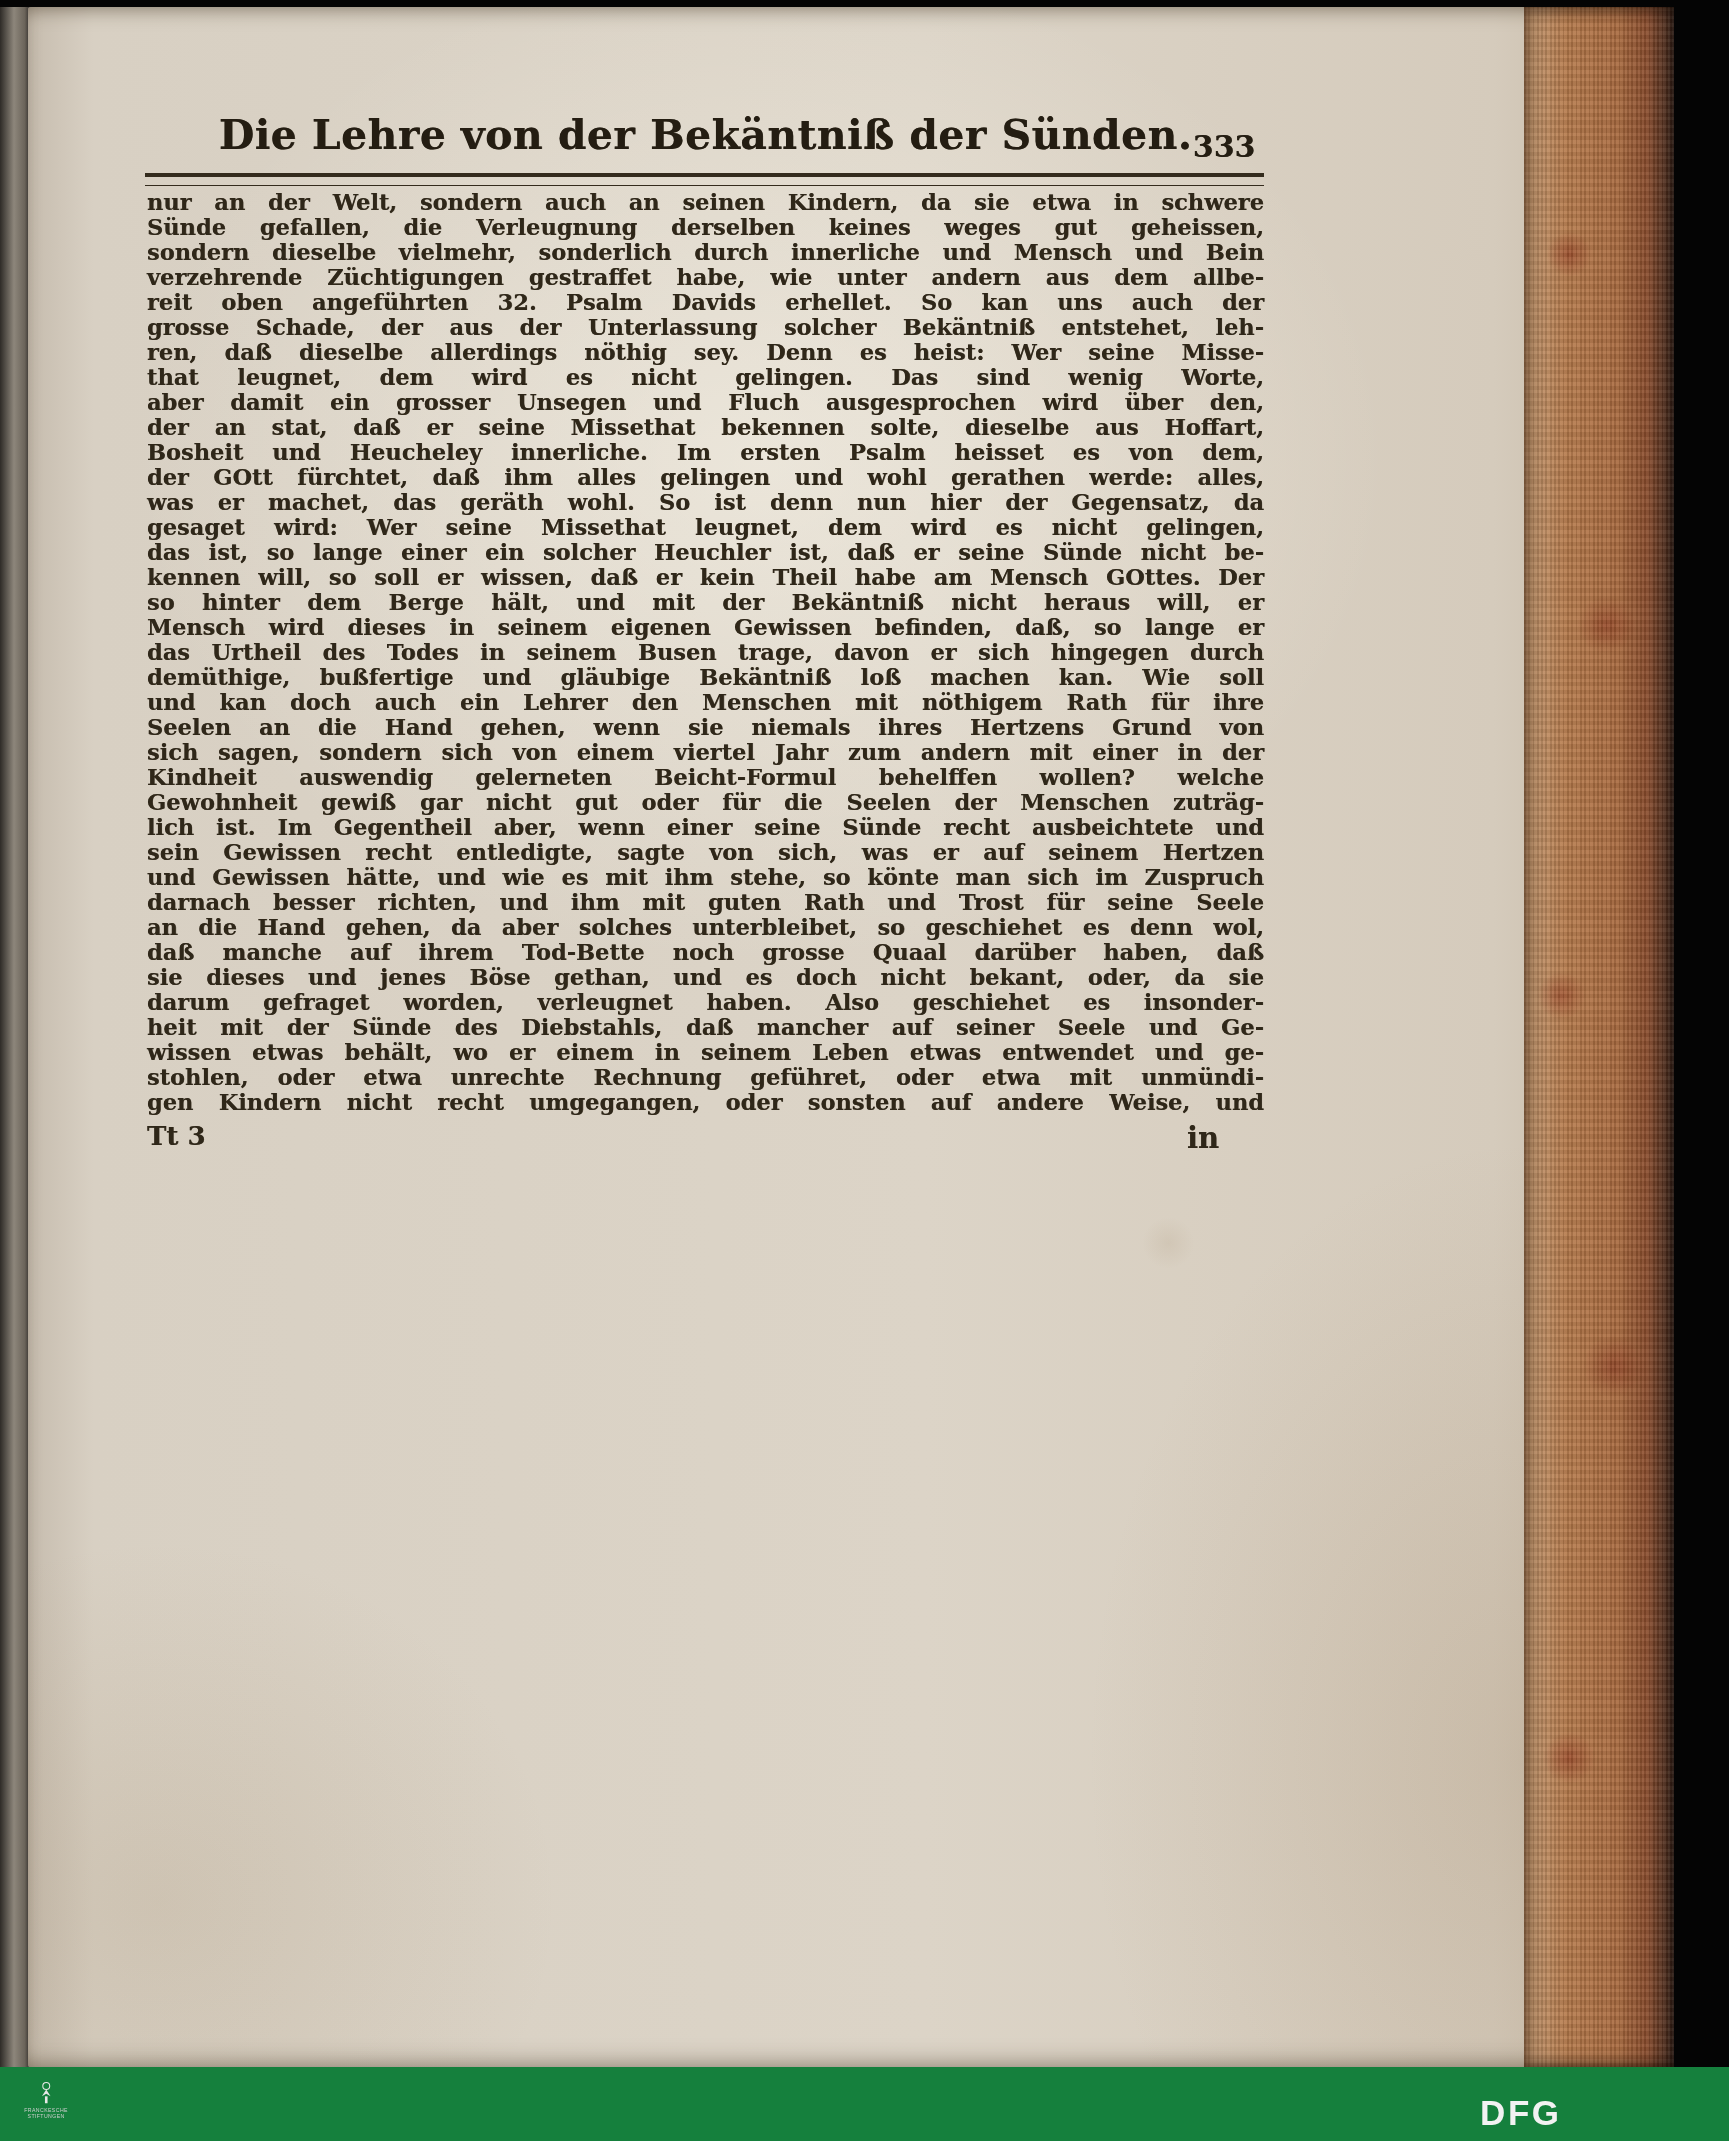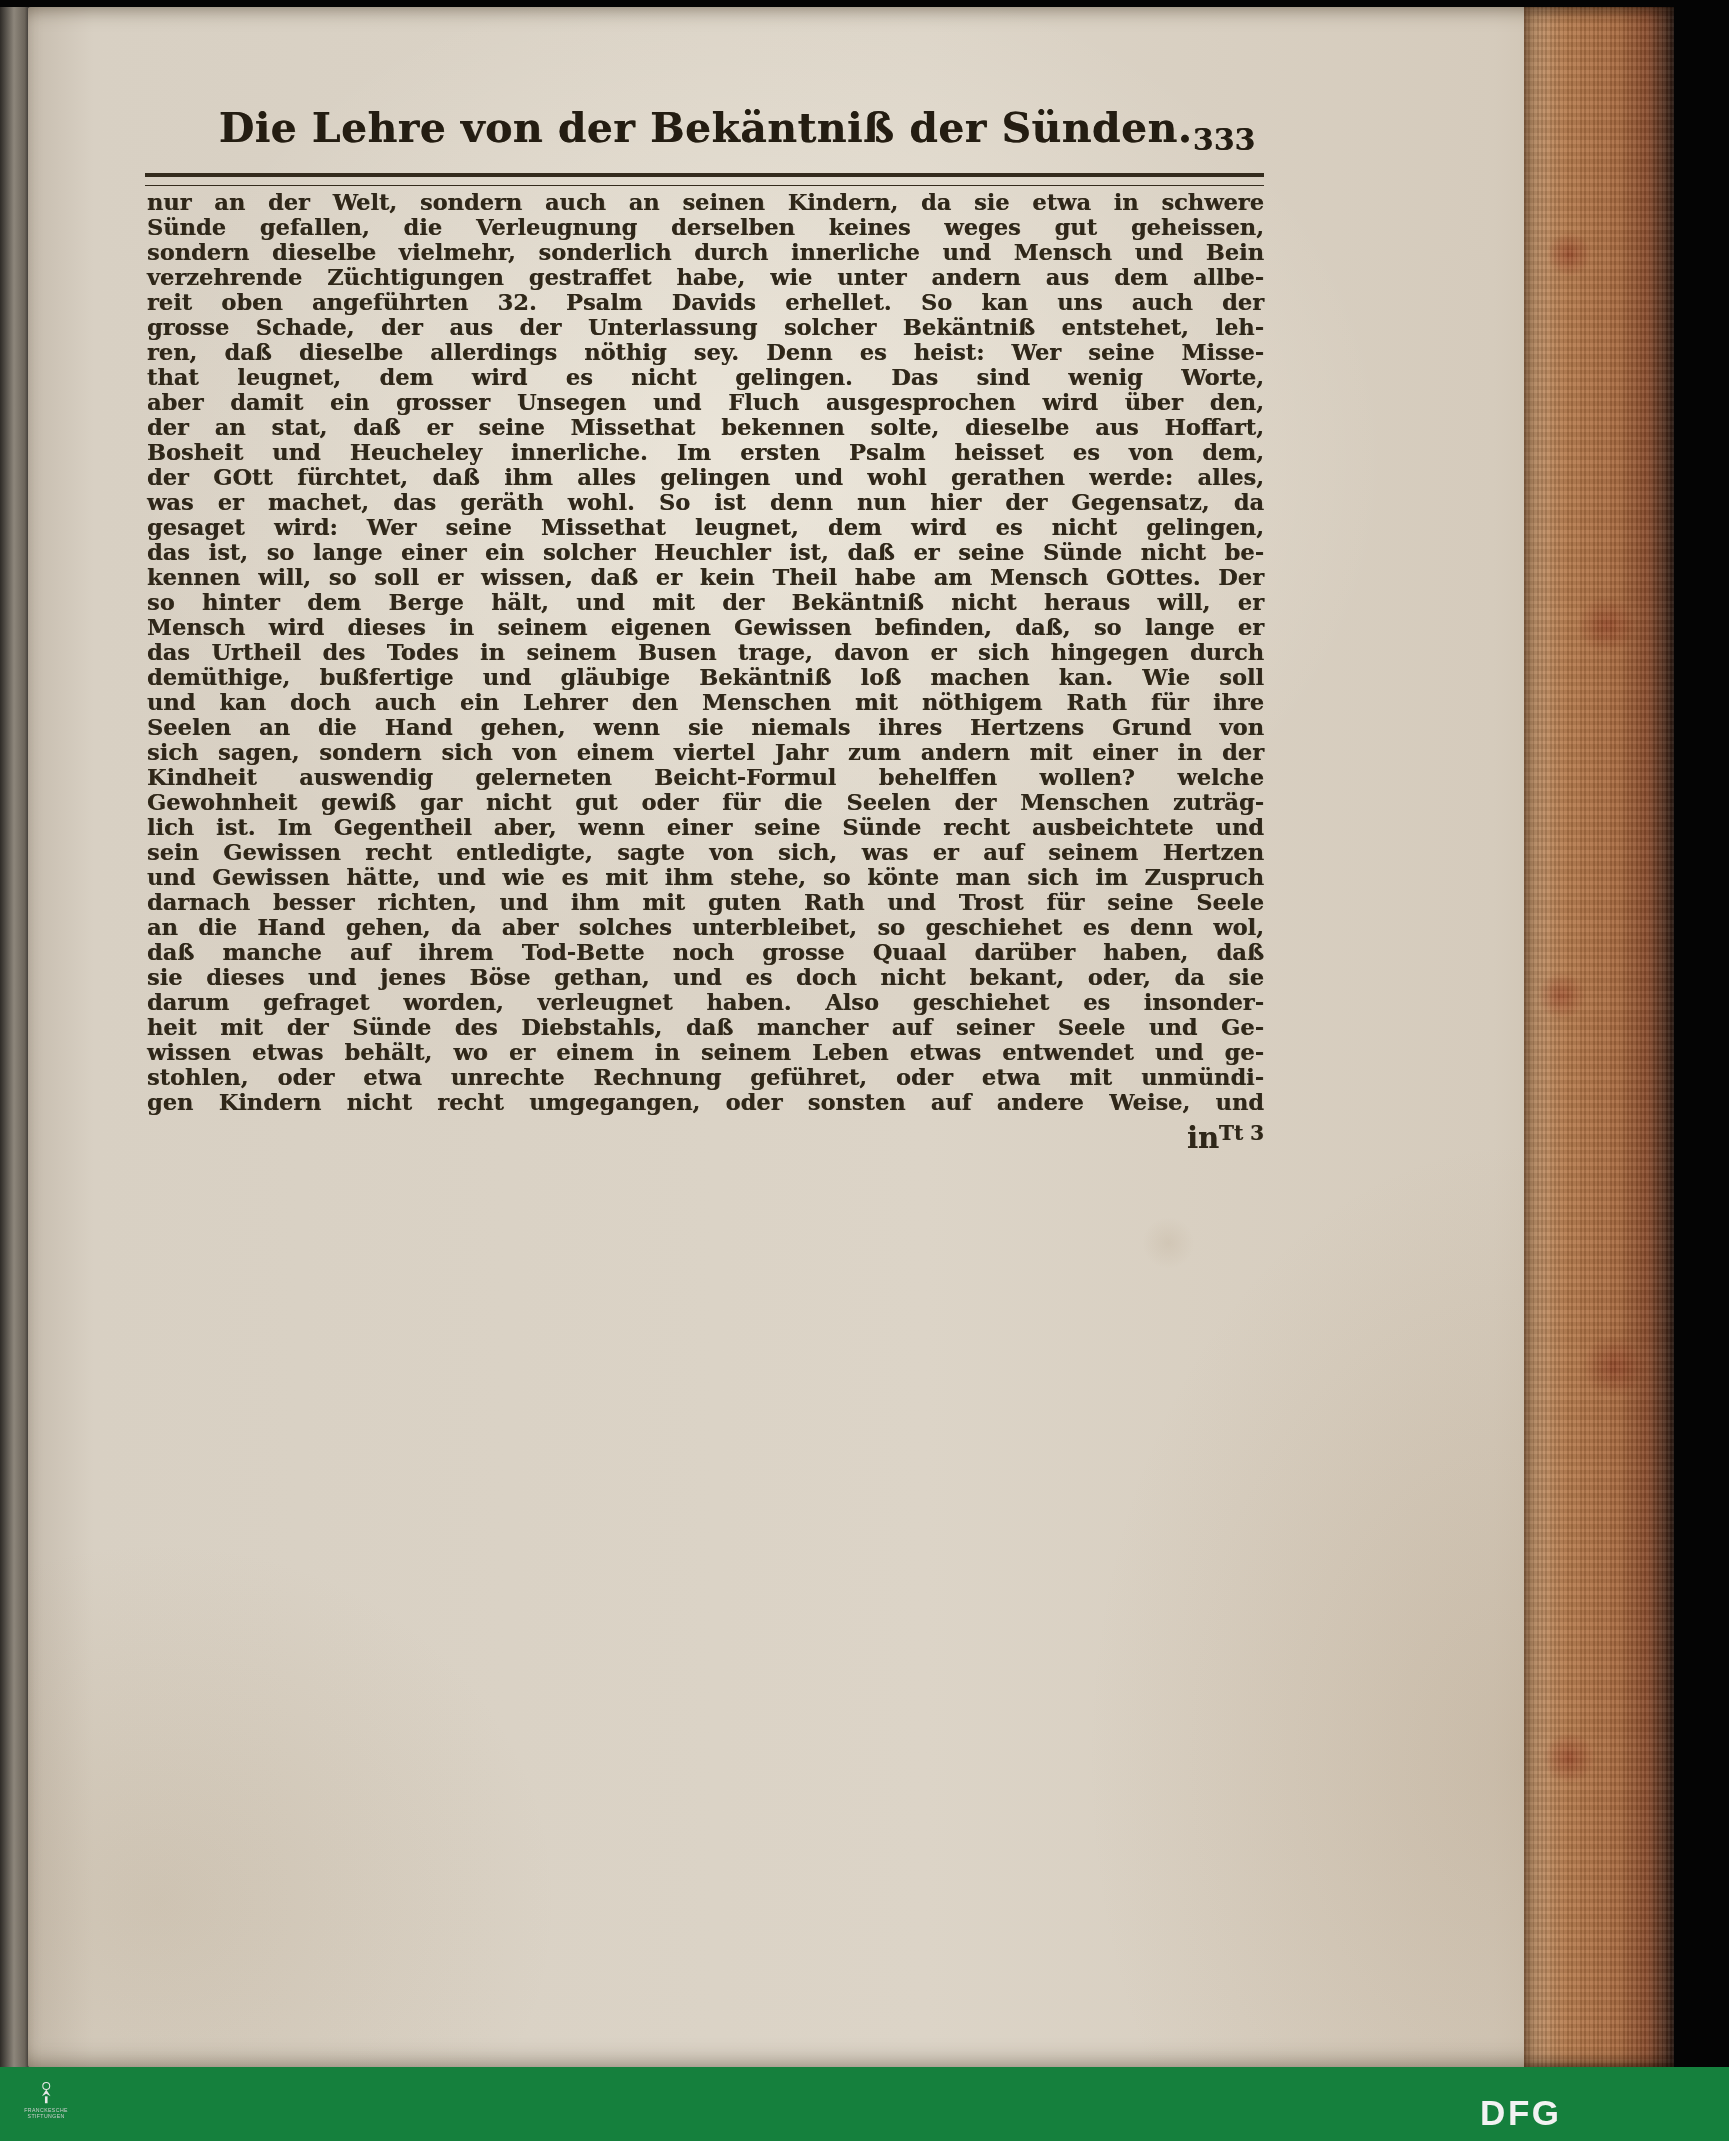--- a/index.html
+++ b/index.html
@@ -30,21 +30,21 @@
       repeating-linear-gradient(90deg, rgba(0,0,0,0.10) 0 1.7px, rgba(255,255,255,0.06) 1.7px 4.3px),
       radial-gradient(circle 22.5px at 30% 12%, rgba(140,48,24,0.55), rgba(140,48,24,0) 100%),
       radial-gradient(circle 29px at 55% 30%, rgba(130,42,20,0.5), rgba(130,42,20,0) 100%),
       radial-gradient(circle 24px at 25% 48%, rgba(140,48,24,0.5), rgba(140,48,24,0) 100%),
       radial-gradient(circle 31px at 60% 66%, rgba(125,40,20,0.5), rgba(125,40,20,0) 100%),
       radial-gradient(circle 26px at 30% 85%, rgba(140,48,24,0.55), rgba(140,48,24,0) 100%),
       linear-gradient(90deg,#caa078 0%,#b5794a 28%,#a96a3e 62%,#8a4c2c 82%,#5a3320 92%,#2e1c14 100%);
     box-shadow:inset 12px 0 17.3px -7px rgba(70,35,12,0.6), inset 0 10.4px 15.6px -8.6px rgba(0,0,0,0.6), inset 0 -10.4px 15.6px -8.6px rgba(0,0,0,0.6);
   }
   .header{
-    position:absolute;left:147px;top:104px;width:1117px;height:55px;
+    position:absolute;left:147px;top:111px;width:1117px;height:55px;
     display:flex;align-items:baseline;
     color:#241d12;
   }
   .header-title{
     margin:0 auto;font-size:41px;font-weight:bold;letter-spacing:0.4px;
     text-shadow:0.3px 0.3px 0.5px rgba(36,29,18,0.75);
   }
   .header-pagenum{
     position:absolute;right:8.6px;bottom:1.7px;font-size:30px;font-weight:bold;
     text-shadow:0.3px 0.3px 0.5px rgba(36,29,18,0.7);
@@ -62,21 +62,21 @@
     font-size:22.5px;font-weight:bold;line-height:25px;height:25px;
     white-space:nowrap;overflow:visible;
     text-align:justify;text-align-last:justify;
     text-shadow:0.3px 0.3px 0.4px rgba(47,39,25,0.65);
   }
   .sig-row{
     position:absolute;left:147px;top:1121px;width:1117px;height:29px;
     color:#2f2719;font-weight:bold;
   }
   .signature{
-    position:absolute;left:0;right:0;text-align:right;font-size:20px;
+    position:absolute;left:0;right:0;text-align:left;font-size:26px;
     text-shadow:0.3px 0.3px 0.4px rgba(47,39,25,0.65);
   }
   .catchword{
     position:absolute;right:45px;font-size:29px;
     text-shadow:0.3px 0.3px 0.4px rgba(47,39,25,0.65);
   }
   .bottom-bar{
     position:absolute;left:0;top:2067px;width:1729px;height:74px;background:#15803d;
   }
   .stamp{

